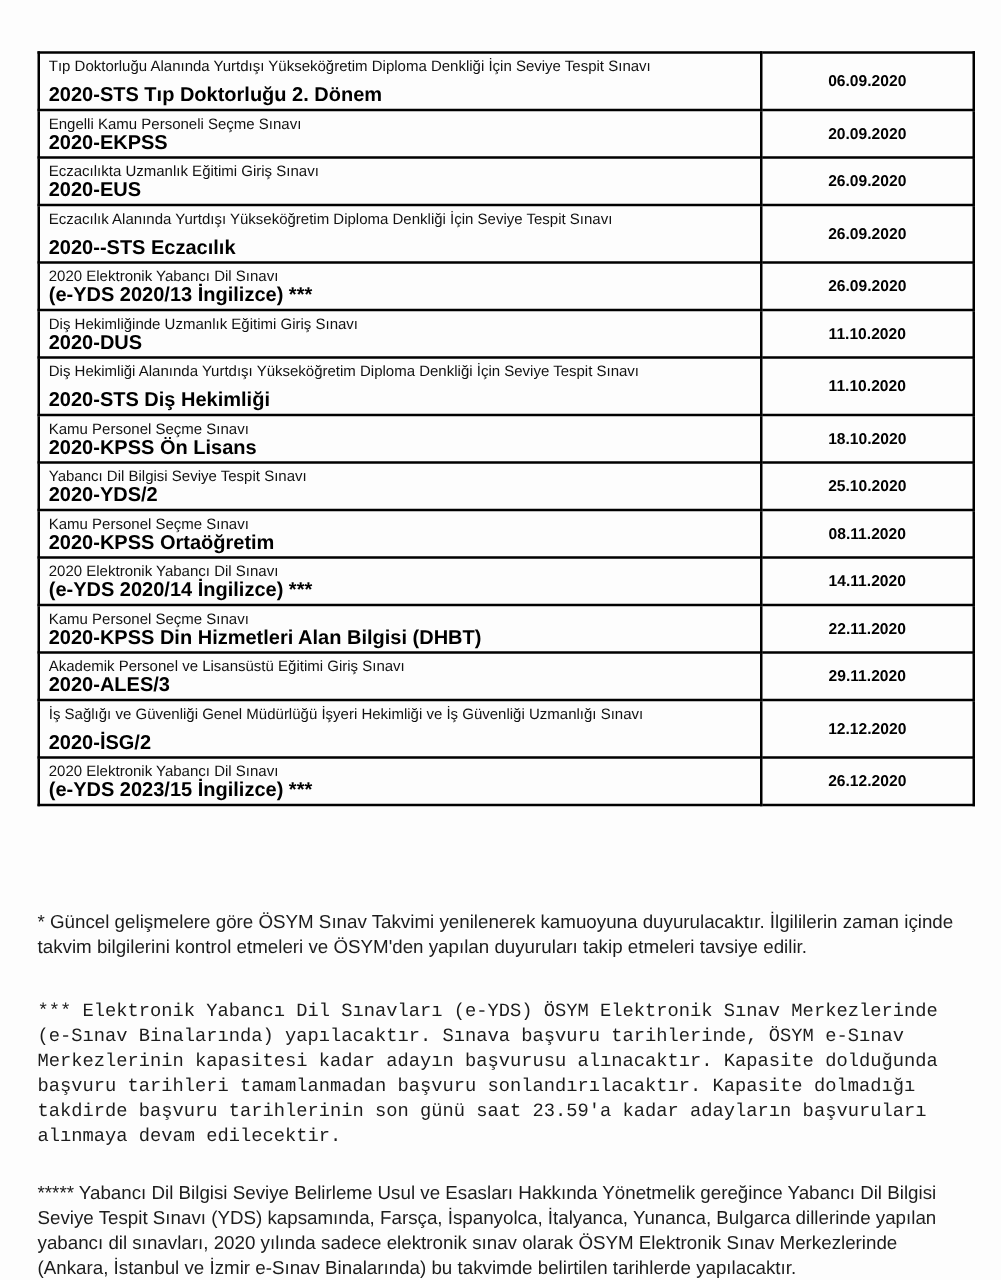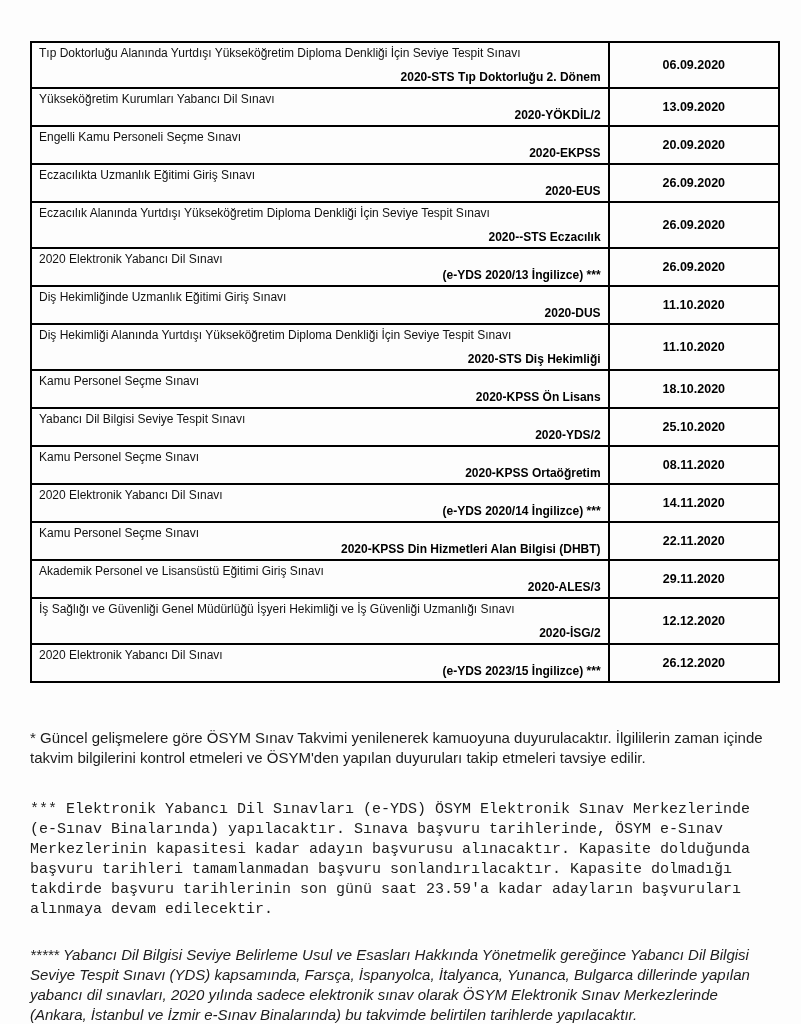--- a/index.html
+++ b/index.html
@@ -36,26 +36,25 @@
   .exam-name {
     font-size: 12px;
     line-height: 14px;
     color: #111;
     font-weight: normal;
     margin-bottom: 2px;
     white-space: nowrap;
   }
   tr.tall .exam-name { margin-bottom: 10px; }
   .exam-code {
-    font-size: 12px;
+    font-size: 16px;
     line-height: 14px;
     color: #000;
     font-weight: bold;
     white-space: nowrap;
-    text-align: right;
   }
   td.date-cell {
     width: 144px;
     text-align: center;
     font-size: 12.5px;
     font-weight: bold;
     color: #000;
   }
   .footnotes {
     position: absolute;
@@ -63,42 +62,35 @@
     left: 30px;
     width: 748px;
   }
   .footnote {
     font-size: 15px;
     line-height: 20px;
     color: #1c1c1c;
     margin: 0 0 32px 0;
   }
   .footnote:nth-of-type(2) { margin-bottom: 25px; font-family: Liberation Mono, monospace; }
-  .footnote:last-of-type { margin-bottom: 0; font-style: italic; }
+  .footnote:last-of-type { margin-bottom: 0; }
 </style>
 </head>
 <body>
 
 <div class="page">
 
   <table class="exam-table">
     <tbody id="exam-rows">
         <tr class="tall">
           <td class="name-cell">
             <div class="exam-name">Tıp Doktorluğu Alanında Yurtdışı Yükseköğretim Diploma Denkliği İçin Seviye Tespit Sınavı</div>
             <div class="exam-code">2020-STS Tıp Doktorluğu 2. Dönem</div>
           </td>
           <td class="date-cell">06.09.2020</td>
-        </tr>
-        <tr>
-          <td class="name-cell">
-            <div class="exam-name">Yükseköğretim Kurumları Yabancı Dil Sınavı</div>
-            <div class="exam-code">2020-YÖKDİL/2</div>
-          </td>
-          <td class="date-cell">13.09.2020</td>
         </tr>
         <tr>
           <td class="name-cell">
             <div class="exam-name">Engelli Kamu Personeli Seçme Sınavı</div>
             <div class="exam-code">2020-EKPSS</div>
           </td>
           <td class="date-cell">20.09.2020</td>
         </tr>
         <tr>
           <td class="name-cell">

